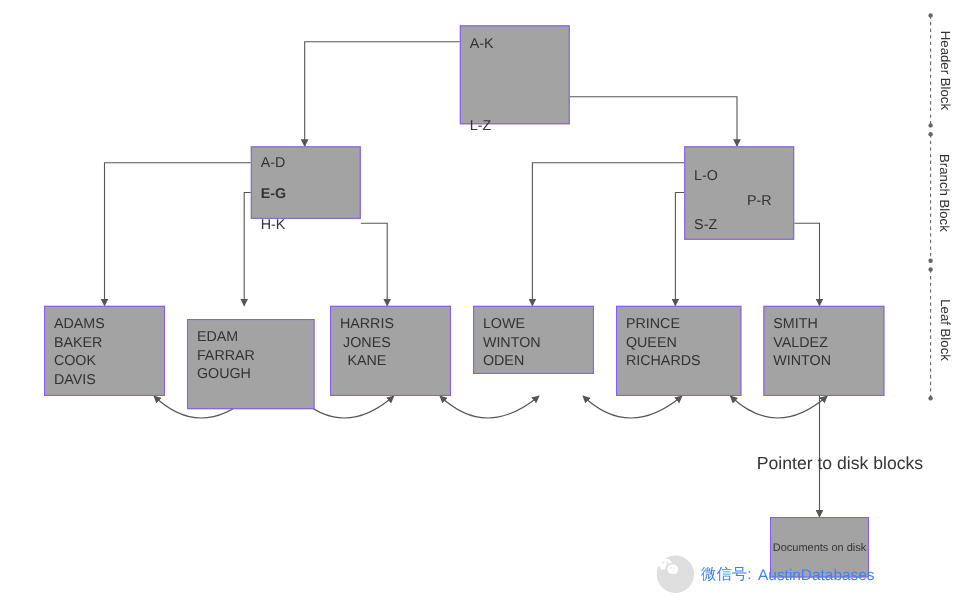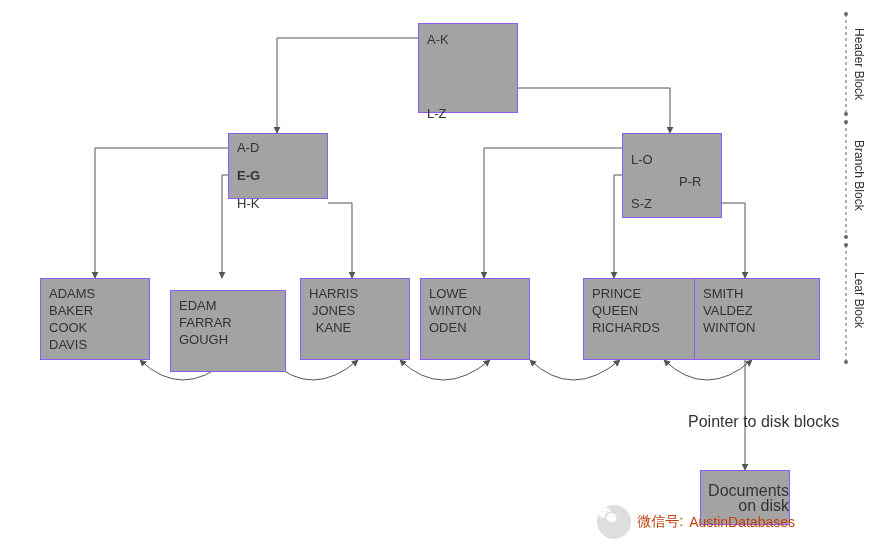--- a/index.html
+++ b/index.html
@@ -39,39 +39,39 @@
     color: #333;
     font-size: 12px;
   }
   .wm {
     position: absolute;
     right: 90px;
     bottom: 18px;
     display: flex;
     align-items: center;
     gap: 6px;
-    color: #c2410c;
+    color: #3b82f6;
     font-size: 14px;
   }
   .wm-icon {
     width: 34px;
     height: 34px;
     border-radius: 50%;
     background: rgba(200,200,200,0.6);
     display: flex;
     align-items: center;
     justify-content: center;
   }
   .disk-txt {
     position: absolute;
-    text-align: right;
+    text-align: center;
     width: 100%;
     top: 50%;
     transform: translateY(-50%);
-    font-size: 16px;
+    font-size: 10px;
     line-height: 15px;
   }
 </style>
 </head>
 <body>
 
 <svg width="885" height="557">
   <defs>
     <marker id="arrow" viewBox="0 0 10 10" refX="9" refY="5" markerWidth="7" markerHeight="7" orient="auto-start-reverse">
       <path d="M 0 0 L 10 5 L 0 10 z" fill="#555"></path>
@@ -145,35 +145,35 @@
     <div>GOUGH</div>
   </div>
 </div>
 <div class="box" style="left:300px; top:278px; width:110px; height:82px;">
   <div class="leaf-txt" style="top:6px;text-align:center;">
     <div>HARRIS</div>
     <div>JONES</div>
     <div>KANE</div>
   </div>
 </div>
-<div class="box" style="left:420px; top:278px; width:110px; height:82px;">
+<div class="box" style="left:430px; top:278px; width:110px; height:62px;">
   <div class="leaf-txt" style="top:6px;">
     <div>LOWE</div>
     <div>WINTON</div>
     <div>ODEN</div>
   </div>
 </div>
-<div class="box" style="left:560px; top:278px; width:114px; height:82px;margin-left:23px;">
+<div class="box" style="left:560px; top:278px; width:114px; height:82px;">
   <div class="leaf-txt" style="top:6px;">
     <div>PRINCE</div>
     <div>QUEEN</div>
     <div>RICHARDS</div>
   </div>
 </div>
-<div class="box" style="left:694px; top:278px; width:126px; height:82px;">
+<div class="box" style="left:694px; top:278px; width:110px; height:82px;">
   <div class="leaf-txt" style="top:6px;">
     <div>SMITH</div>
     <div>VALDEZ</div>
     <div>WINTON</div>
   </div>
 </div>
 
 <div class="lbl" style="left:688px; top:413px; font-size:16px;">Pointer to disk blocks</div>
 
 <div class="box" style="left:700px; top:470px; width:90px; height:55px;">

